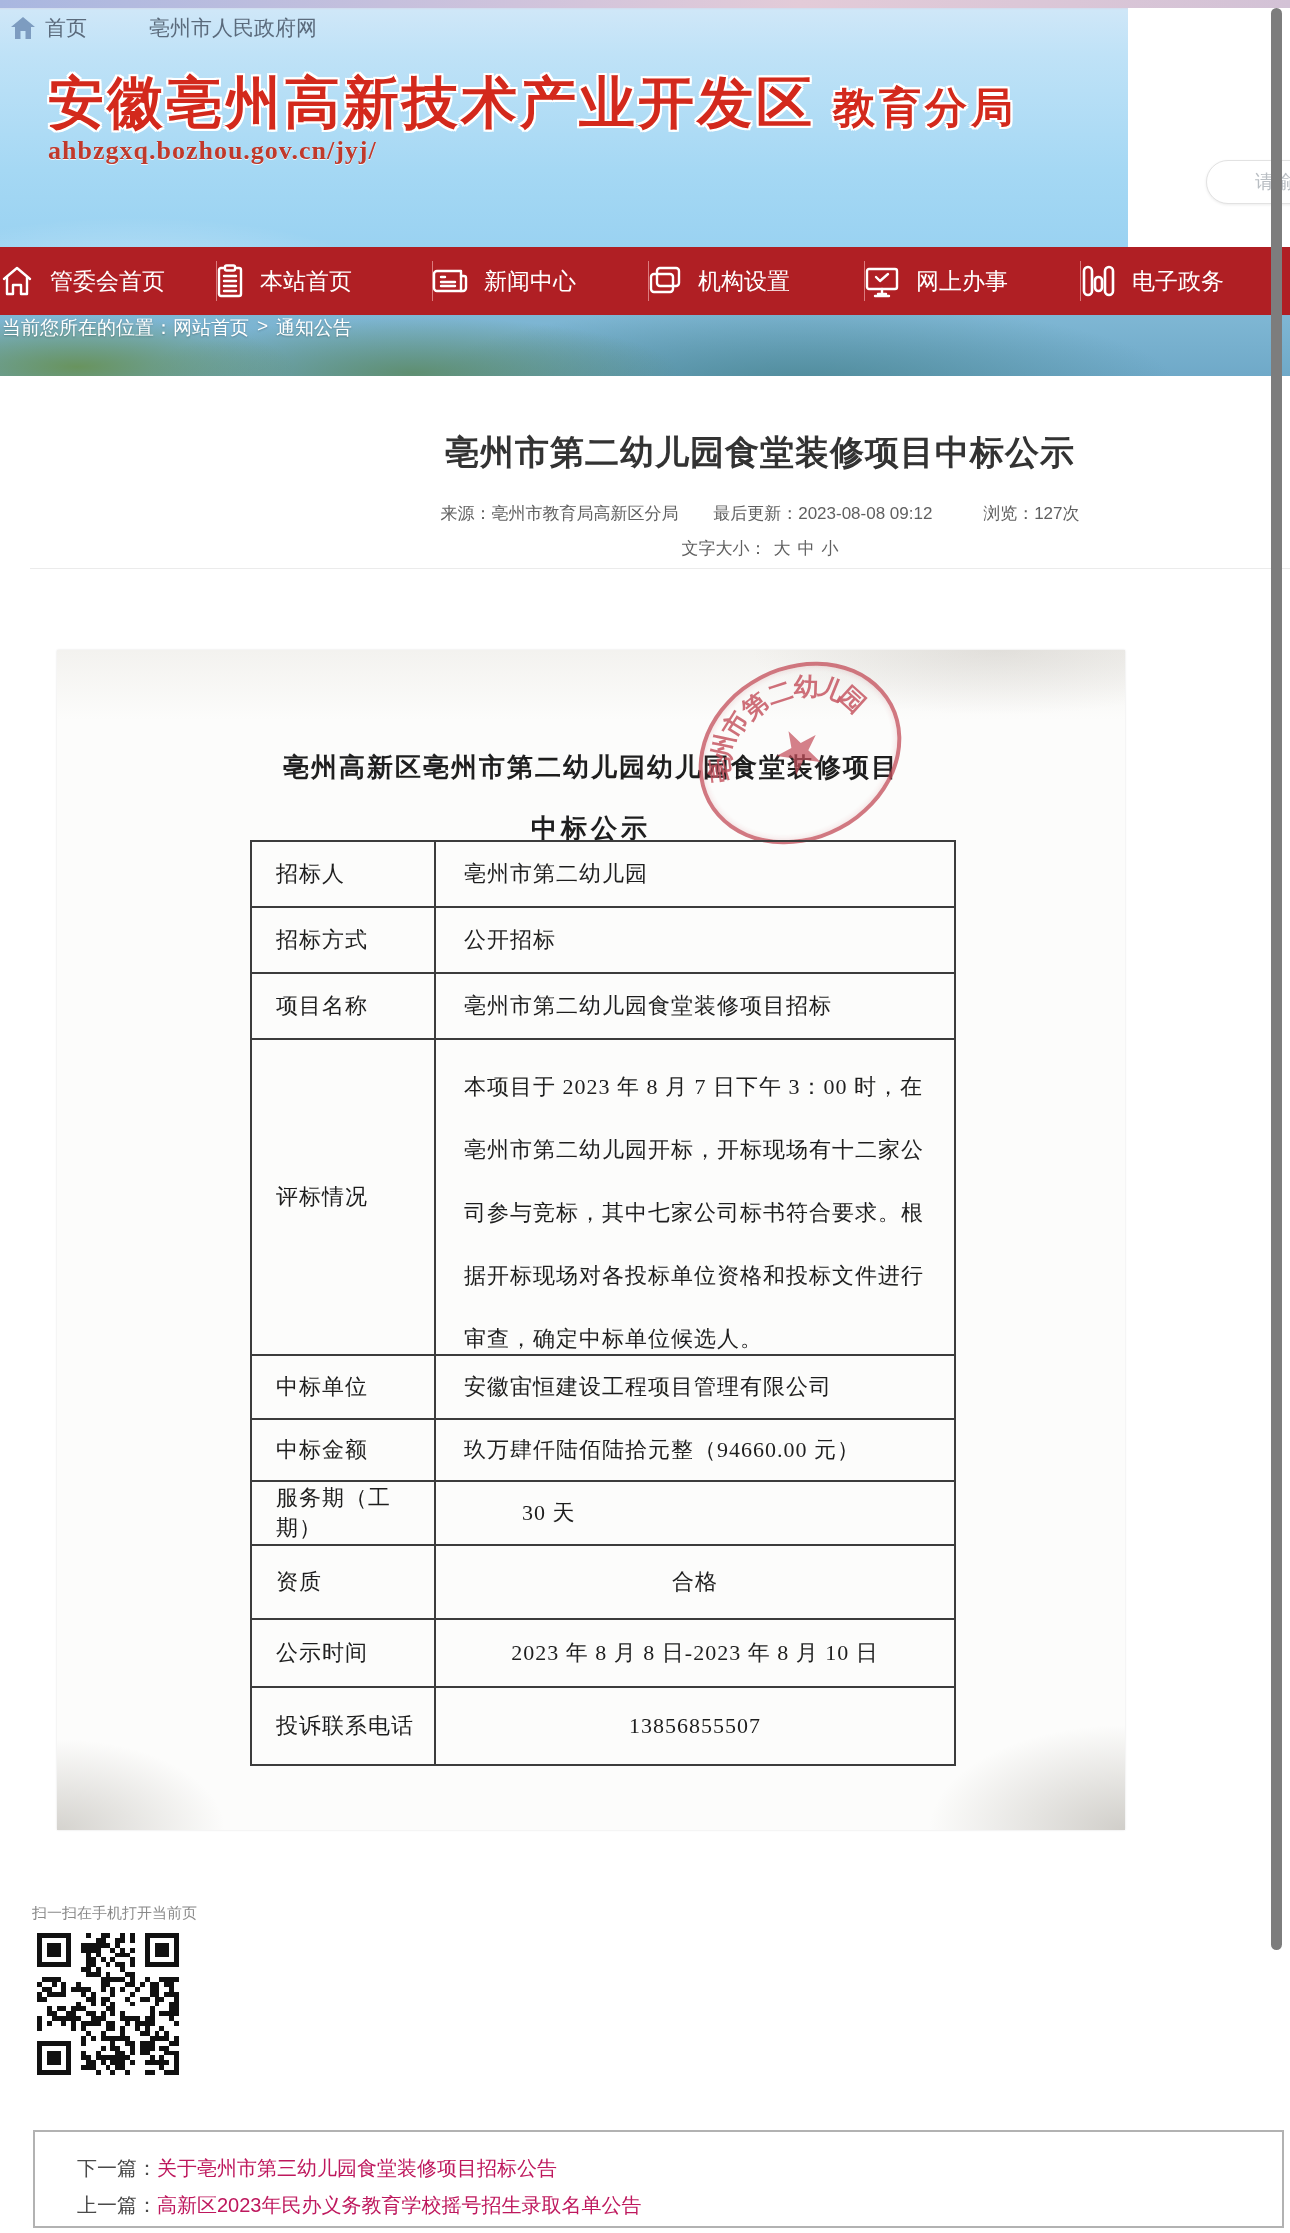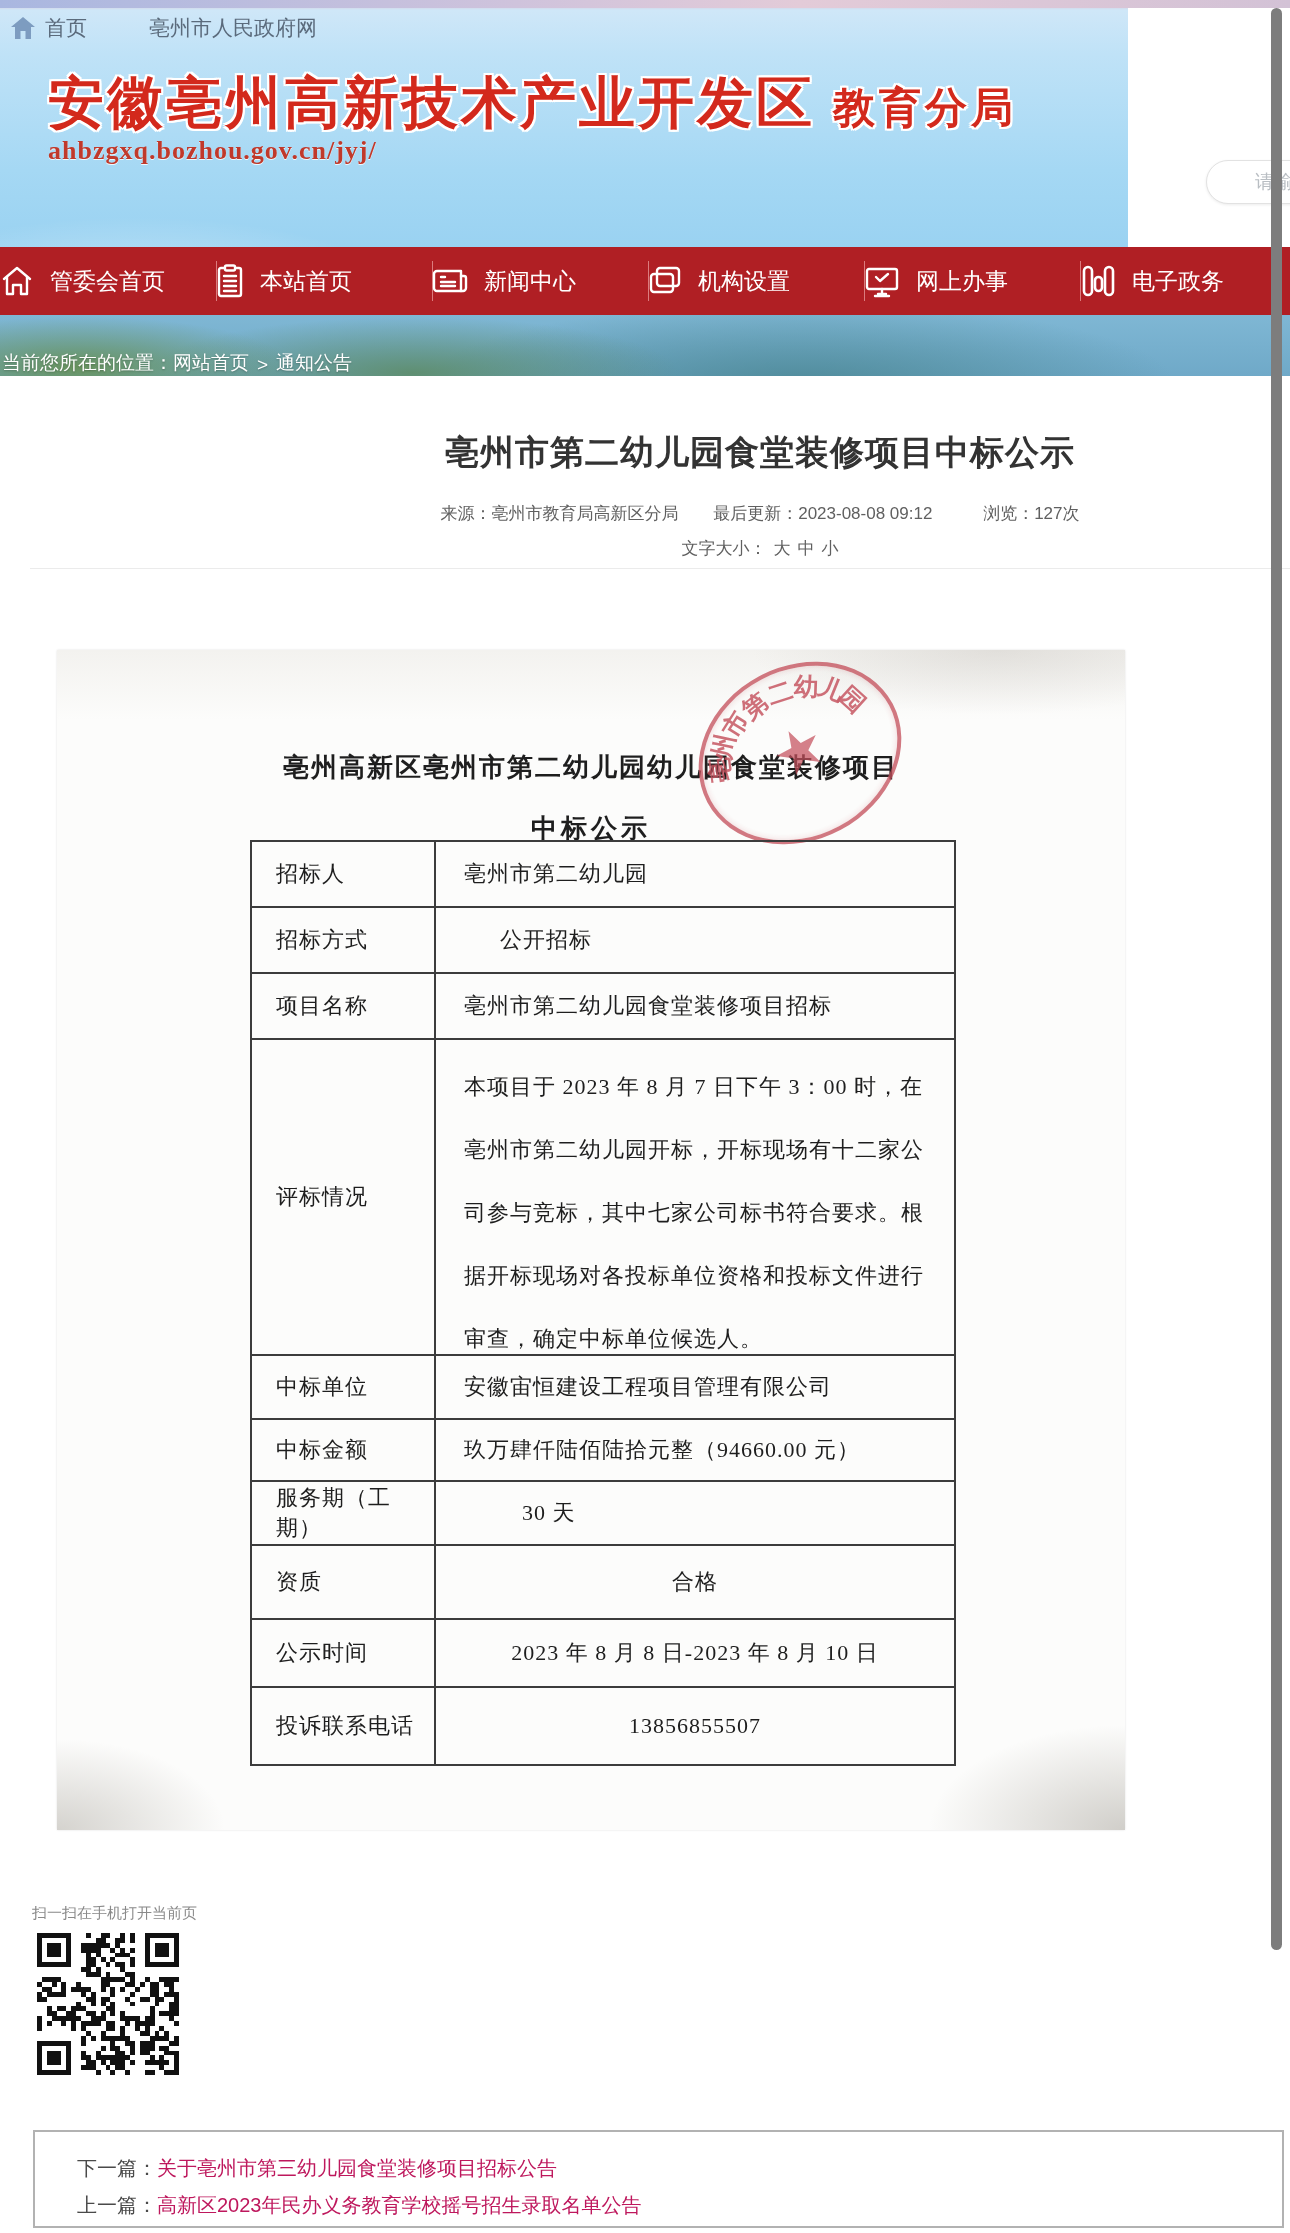--- a/index.html
+++ b/index.html
@@ -70,21 +70,21 @@
   
   .lakeband{
     position:absolute;left:0;top:315px;width:1290px;height:61px;
     background:
       radial-gradient(300px 70px at 6% 85%, rgba(104,146,88,.95), transparent 72%),
       radial-gradient(380px 80px at 32% 95%, rgba(92,138,98,.85), transparent 70%),
       radial-gradient(520px 110px at 62% 110%, rgba(70,130,140,.75), transparent 72%),
       linear-gradient(180deg,#7fb7d4,#6fa9c8);
   }
   .breadcrumb{
-    position:absolute;left:2px;top:0;height:61px;display:flex;align-items:flex-end;
+    position:absolute;left:2px;top:0;height:61px;display:flex;align-items:flex-start;
     color:#fff;font-size:19px;text-shadow:0 1px 2px rgba(0,0,0,.25);white-space:nowrap;
   }
   .breadcrumb a{color:#fff;text-decoration:none;cursor:pointer;}
   .breadcrumb .sep{margin:0 8px;}
 
   
   .article-head{position:absolute;left:230px;top:430px;width:1060px;text-align:center;color:#333;}
   .article-title{font-size:34px;font-weight:600;letter-spacing:1px;line-height:44px;margin:0;}
   .meta1{margin-top:28px;font-size:17px;color:#606060;}
   .meta1 .gap1{margin-left:30px;}
@@ -107,21 +107,21 @@
   .doc-heading1{margin:100px 0 0 0;text-align:center;font-size:26px;font-weight:bold;letter-spacing:2px;}
   .doc-heading2{margin:26px 0 0 0;text-align:center;font-size:26px;font-weight:bold;letter-spacing:4px;}
 
   .doc-table{
     position:absolute;left:193px;top:190px;width:702px;
     border:2px solid #3c3c3c;background:transparent;
   }
   .doc-row{display:flex;border-bottom:2px solid #3c3c3c;}
   .doc-row:last-child{border-bottom:none;}
   .doc-table > div:nth-of-type(1){height:64px;}
-  .doc-table > div:nth-of-type(2){height:64px;gap:36px;}
+  .doc-table > div:nth-of-type(2){height:64px;}
   .doc-table > div:nth-of-type(3){height:64px;}
   .doc-table > div:nth-of-type(4){height:314px;}
   .doc-table > div:nth-of-type(5){height:62px;}
   .doc-table > div:nth-of-type(6){height:60px;}
   .doc-table > div:nth-of-type(7){height:62px;}
   .doc-table > div:nth-of-type(8){height:72px;}
   .doc-table > div:nth-of-type(9){height:66px;}
   .doc-table > div:nth-of-type(10){height:76px;}
   .doc-cell{display:flex;align-items:center;font-size:22px;box-sizing:border-box;}
   .doc-cell.label{width:184px;border-right:2px solid #3c3c3c;padding-left:24px;flex:none;letter-spacing:1px;}

